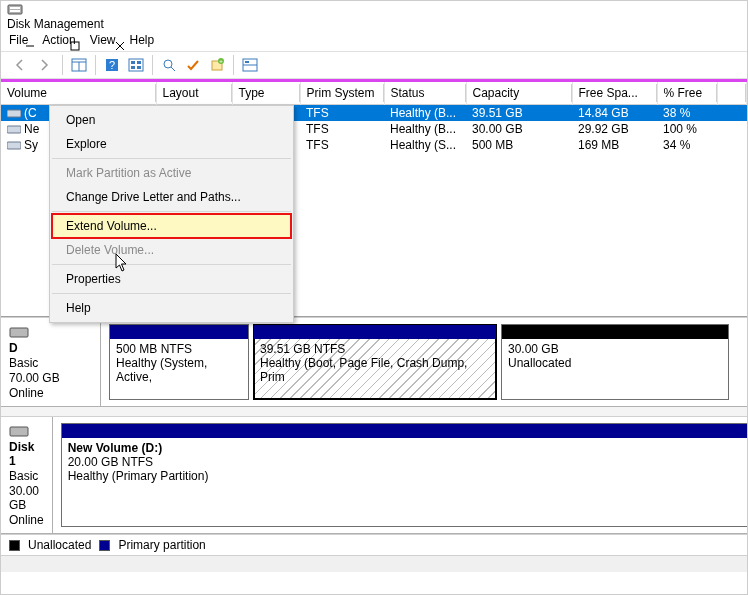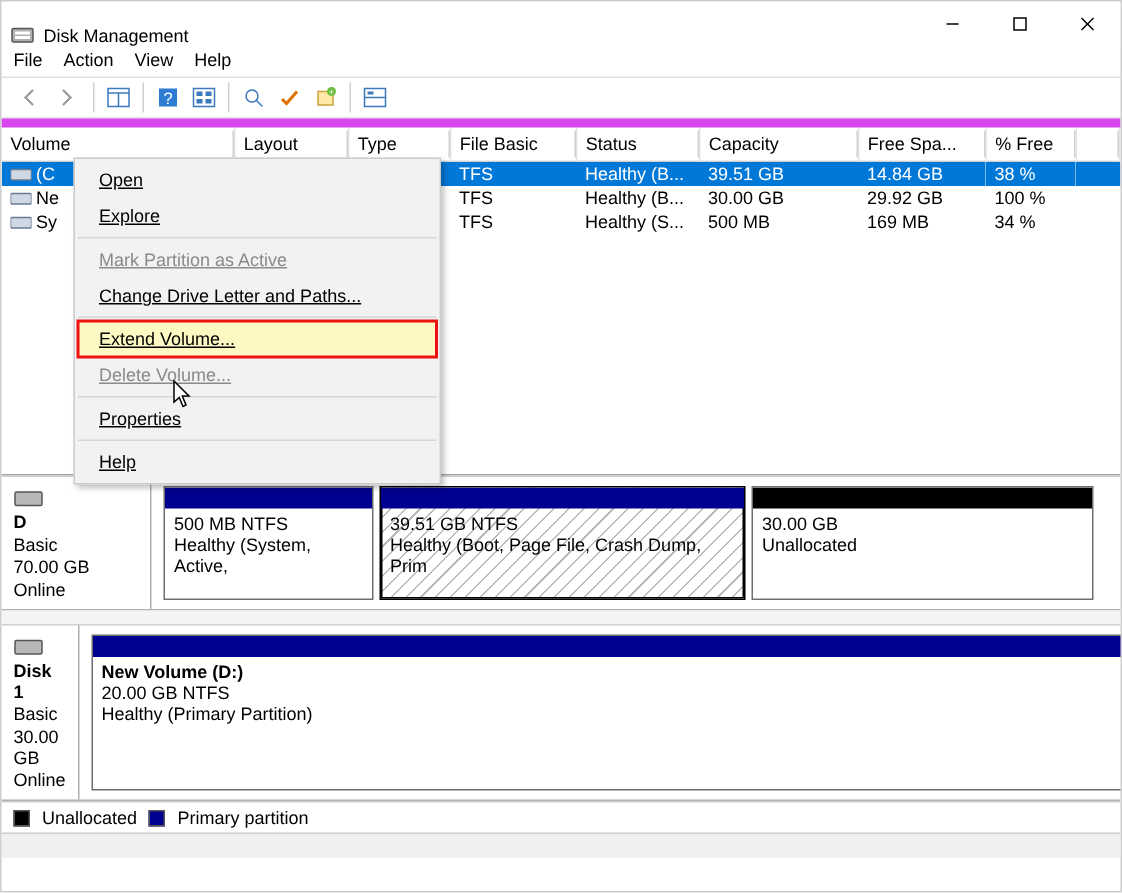--- a/index.html
+++ b/index.html
@@ -12,41 +12,42 @@
     width: 748px;
     height: 595px;
     overflow: hidden;
     display: flex;
     flex-direction: column;
     border: 1px solid #ccc;
   }
   
   .titlebar {
     display: flex;
-    align-items: flex-end;
+    align-items: flex-start;
     height: 30px;
     padding: 0 0 0 6px;
     background: #fff;
+    flex-direction: column;
   }
   .titlebar .app-icon { width:16px; height:16px; margin-right:6px; display:inline-flex; }
   .titlebar .title { flex: 0 0 auto; }
   .titlebar-spacer { flex: 1; }
   .win-btns { display: flex; }
   .win-btn { width: 45px; height: 30px; display:flex; align-items:center; justify-content:center; }
   .win-btn svg { width:10px; height:10px; }
   
   .menubar { display:flex; gap:14px; padding: 2px 8px 4px 8px; }
   .menubar span { cursor: default; }
   
   .toolbar { display:flex; align-items:center; gap:2px; padding:2px 6px; border-top:1px solid #e0e0e0; border-bottom:1px solid #e0e0e0; height:28px; }
   .tb-group { display:flex; align-items:center; gap:2px; padding:0 2px; }
   .tb-sep { width:1px; height:20px; background:#d0d0d0; margin:0 3px;}
   .tb-btn { width:22px; height:22px; display:flex; align-items:center; justify-content:center; border:1px solid transparent;}
   
-  .table-wrap { border-top:6px solid #d946ef; height:238px; overflow:hidden; position:relative; border-bottom:1px solid #a0a0a0;}
+  .table-wrap { border-top:3px solid #d946ef; height:238px; overflow:hidden; position:relative; border-bottom:1px solid #a0a0a0;}
   table.vol { border-collapse: collapse; width:100%; table-layout:fixed; font-size:12px;}
   table.vol th { text-align:left; font-weight:400; background:#fff; border-right:1px solid #e4e4e4; padding:3px 6px; height:22px; position:relative;}
   table.vol th::after { content:""; position:absolute; right:0; top:2px; bottom:2px; width:1px; background:#d0d0d0;}
   table.vol td { padding:1px 6px; height:16px; white-space:nowrap; overflow:hidden; text-overflow:ellipsis;}
   .vol-icon { width:14px; height:12px; display:inline-block; vertical-align:middle; margin-right:3px;}
   .row-sel { background:#0078d7; color:#fff; }
   
   table.vol thead tr { border-bottom:1px solid #d0d0d0; }
   
   .ctx {
@@ -54,21 +55,21 @@
     left:49px;
     top:105px;
     width:245px;
     background:#f2f2f2;
     border:1px solid #ccc;
     box-shadow: 2px 2px 4px rgba(0,0,0,.25);
     z-index:50;
     padding:2px;
     font-size:12px;
   }
-  .ctx .ctx-item { padding:5px 14px; cursor:default;text-decoration:underline; }
+  .ctx .ctx-item { padding:5px 14px; cursor:default; }
   .ctx .ctx-item.disabled { color:#8a8a8a; }
   .ctx .ctx-item.hl { background:#fef9c3; }
   .ctx .ctx-sep { height:1px; background:#d6d6d6; margin:2px 0; }
   .red-box { outline:2px solid #e11; outline-offset:-1px;}
   
   .cursor-ind {
     position:absolute;
     left:115px;
     top:253px;
     z-index:60;
@@ -219,21 +220,21 @@
         <col style="width:106px">
         <col style="width:85px">
         <col style="width:60px">
         <col>
     </colgroup>
     <thead>
       <tr>
         <th>Volume</th>
         <th>Layout</th>
         <th>Type</th>
-        <th>File Basic</th>
+        <th>Prim System</th>
         <th>Status</th>
         <th>Capacity</th>
         <th>Free Spa...</th>
         <th>% Free</th>
         <th></th>
       </tr>
     </thead>
     <tbody>
       <tr class="row-sel">
         <td><span class="vol-icon"><svg viewBox="0 0 14 12">

